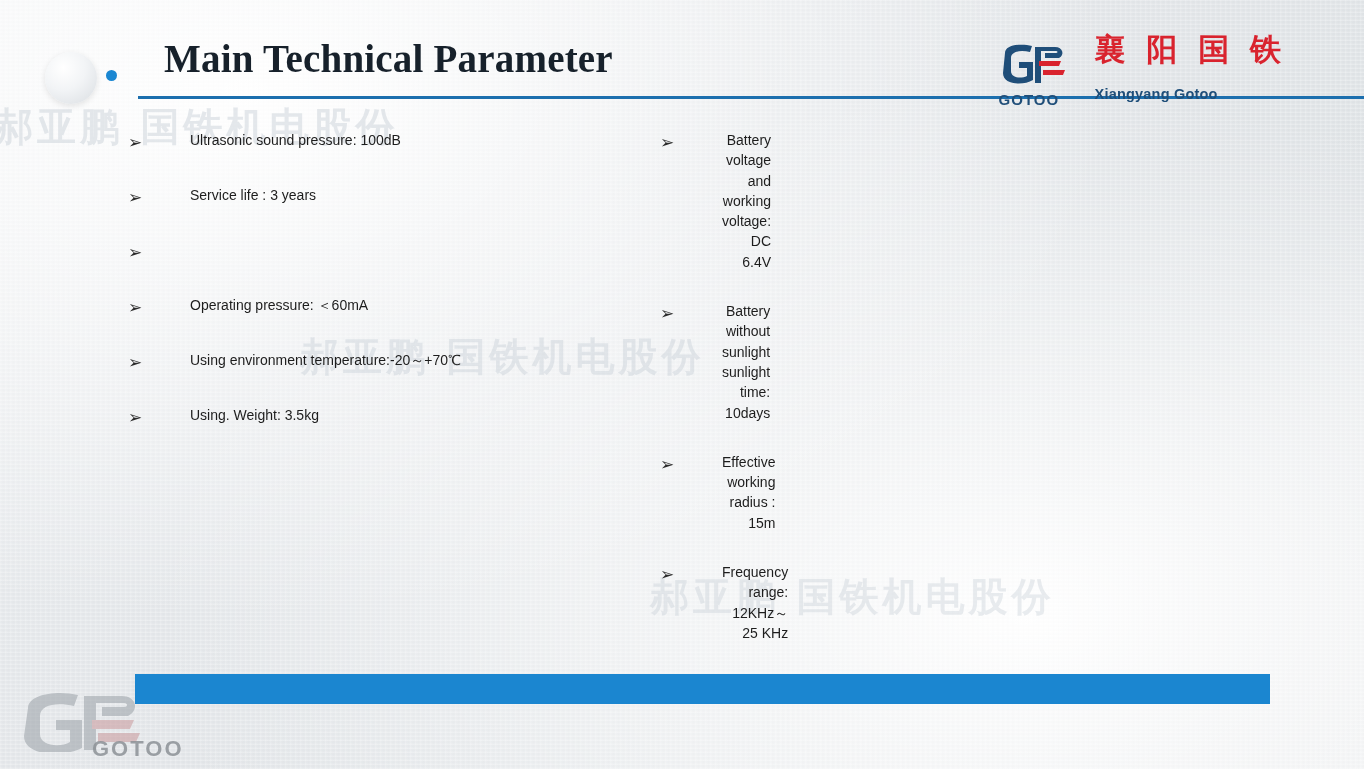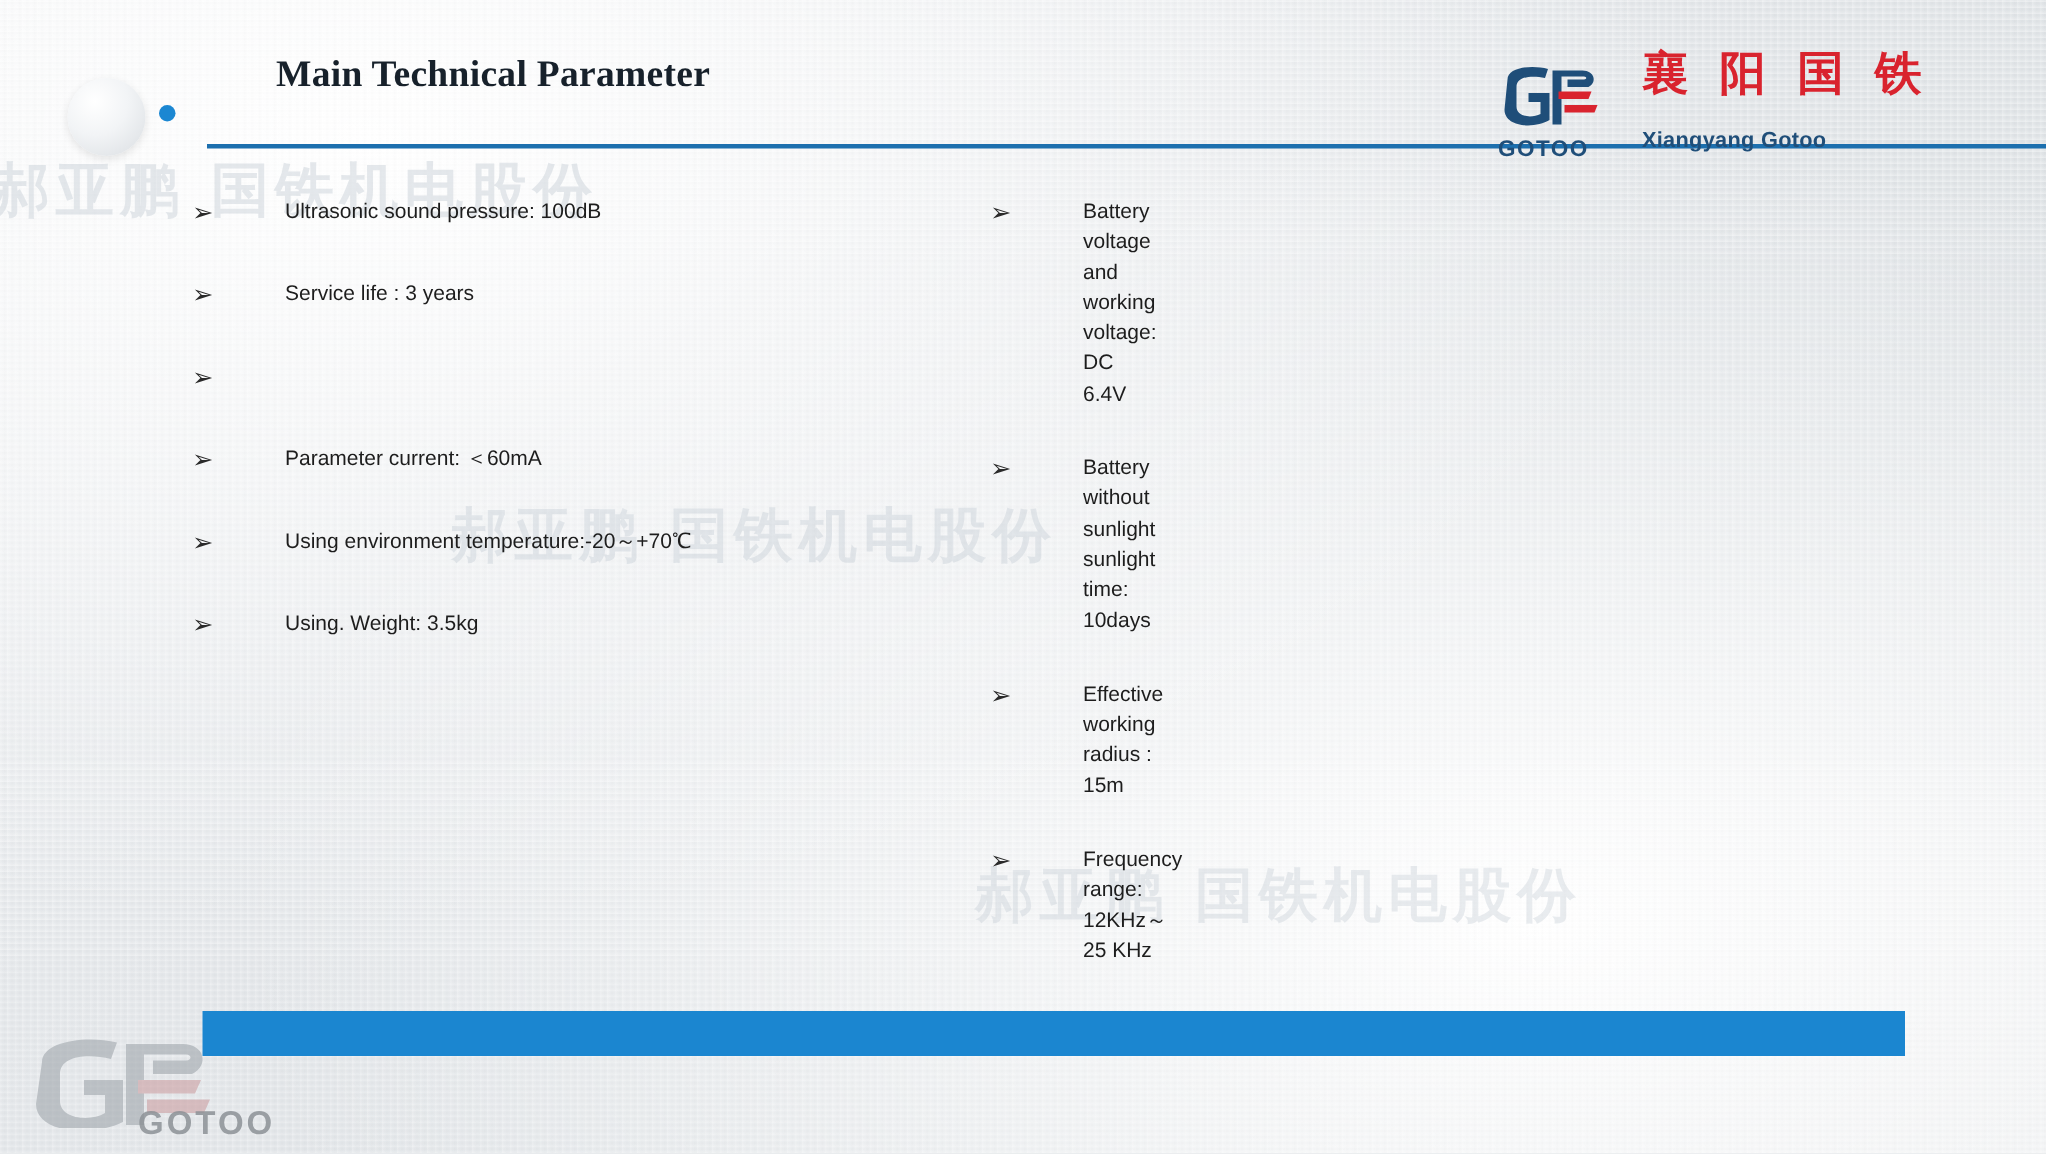--- a/index.html
+++ b/index.html
@@ -50,23 +50,23 @@
     top: 70px;
     width: 11px;
     height: 11px;
     border-radius: 50%;
     background: #1b87d2;
   }
 
   
   .title {
     position: absolute;
-    left: 184px;
+    left: 164px;
     top: 36px;
-    font-size: 25px;
+    font-size: 39px;
     font-weight: bold;
     color: #17212b;
     letter-spacing: .2px;
     font-family: "Liberation Serif", serif;
   }
   .title-rule {
     position: absolute;
     left: 138px;
     top: 96px;
     width: 1226px;
@@ -146,21 +146,21 @@
     font-size: 17px;
     color: #2a2a2a;
     line-height: 1.45;
   }
   .bullet-text {
     font-size: 14px;
     color: #1d1d1d;
     line-height: 1.45;
     max-width: 470px;
   }
-  .col-right .bullet-text { max-width: 560px; }
+  .col-right .bullet-text { max-width: 560px; text-align: right; }
 
   
   .bottom-bar {
     position: absolute;
     left: 135px;
     top: 674px;
     width: 1135px;
     height: 30px;
     background: #1b86d0;
   }
@@ -244,21 +244,21 @@
         </li>
         <li>
           <span class="bullet-mark">➢</span>
           <span class="bullet-text">Service life : 3 years</span>
         </li>
         <li>
           <span class="bullet-mark">➢</span>
         </li>
         <li>
           <span class="bullet-mark">➢</span>
-          <span class="bullet-text">Parameter current:  ＜60mA</span>
+          <span class="bullet-text">Operating pressure:  ＜60mA</span>
         </li>
         <li>
           <span class="bullet-mark">➢</span>
           <span class="bullet-text">Using environment temperature:-20～+70℃</span>
         </li>
         <li>
           <span class="bullet-mark">➢</span>
           <span class="bullet-text">Using. Weight: 3.5kg</span>
         </li>
       </ul>

